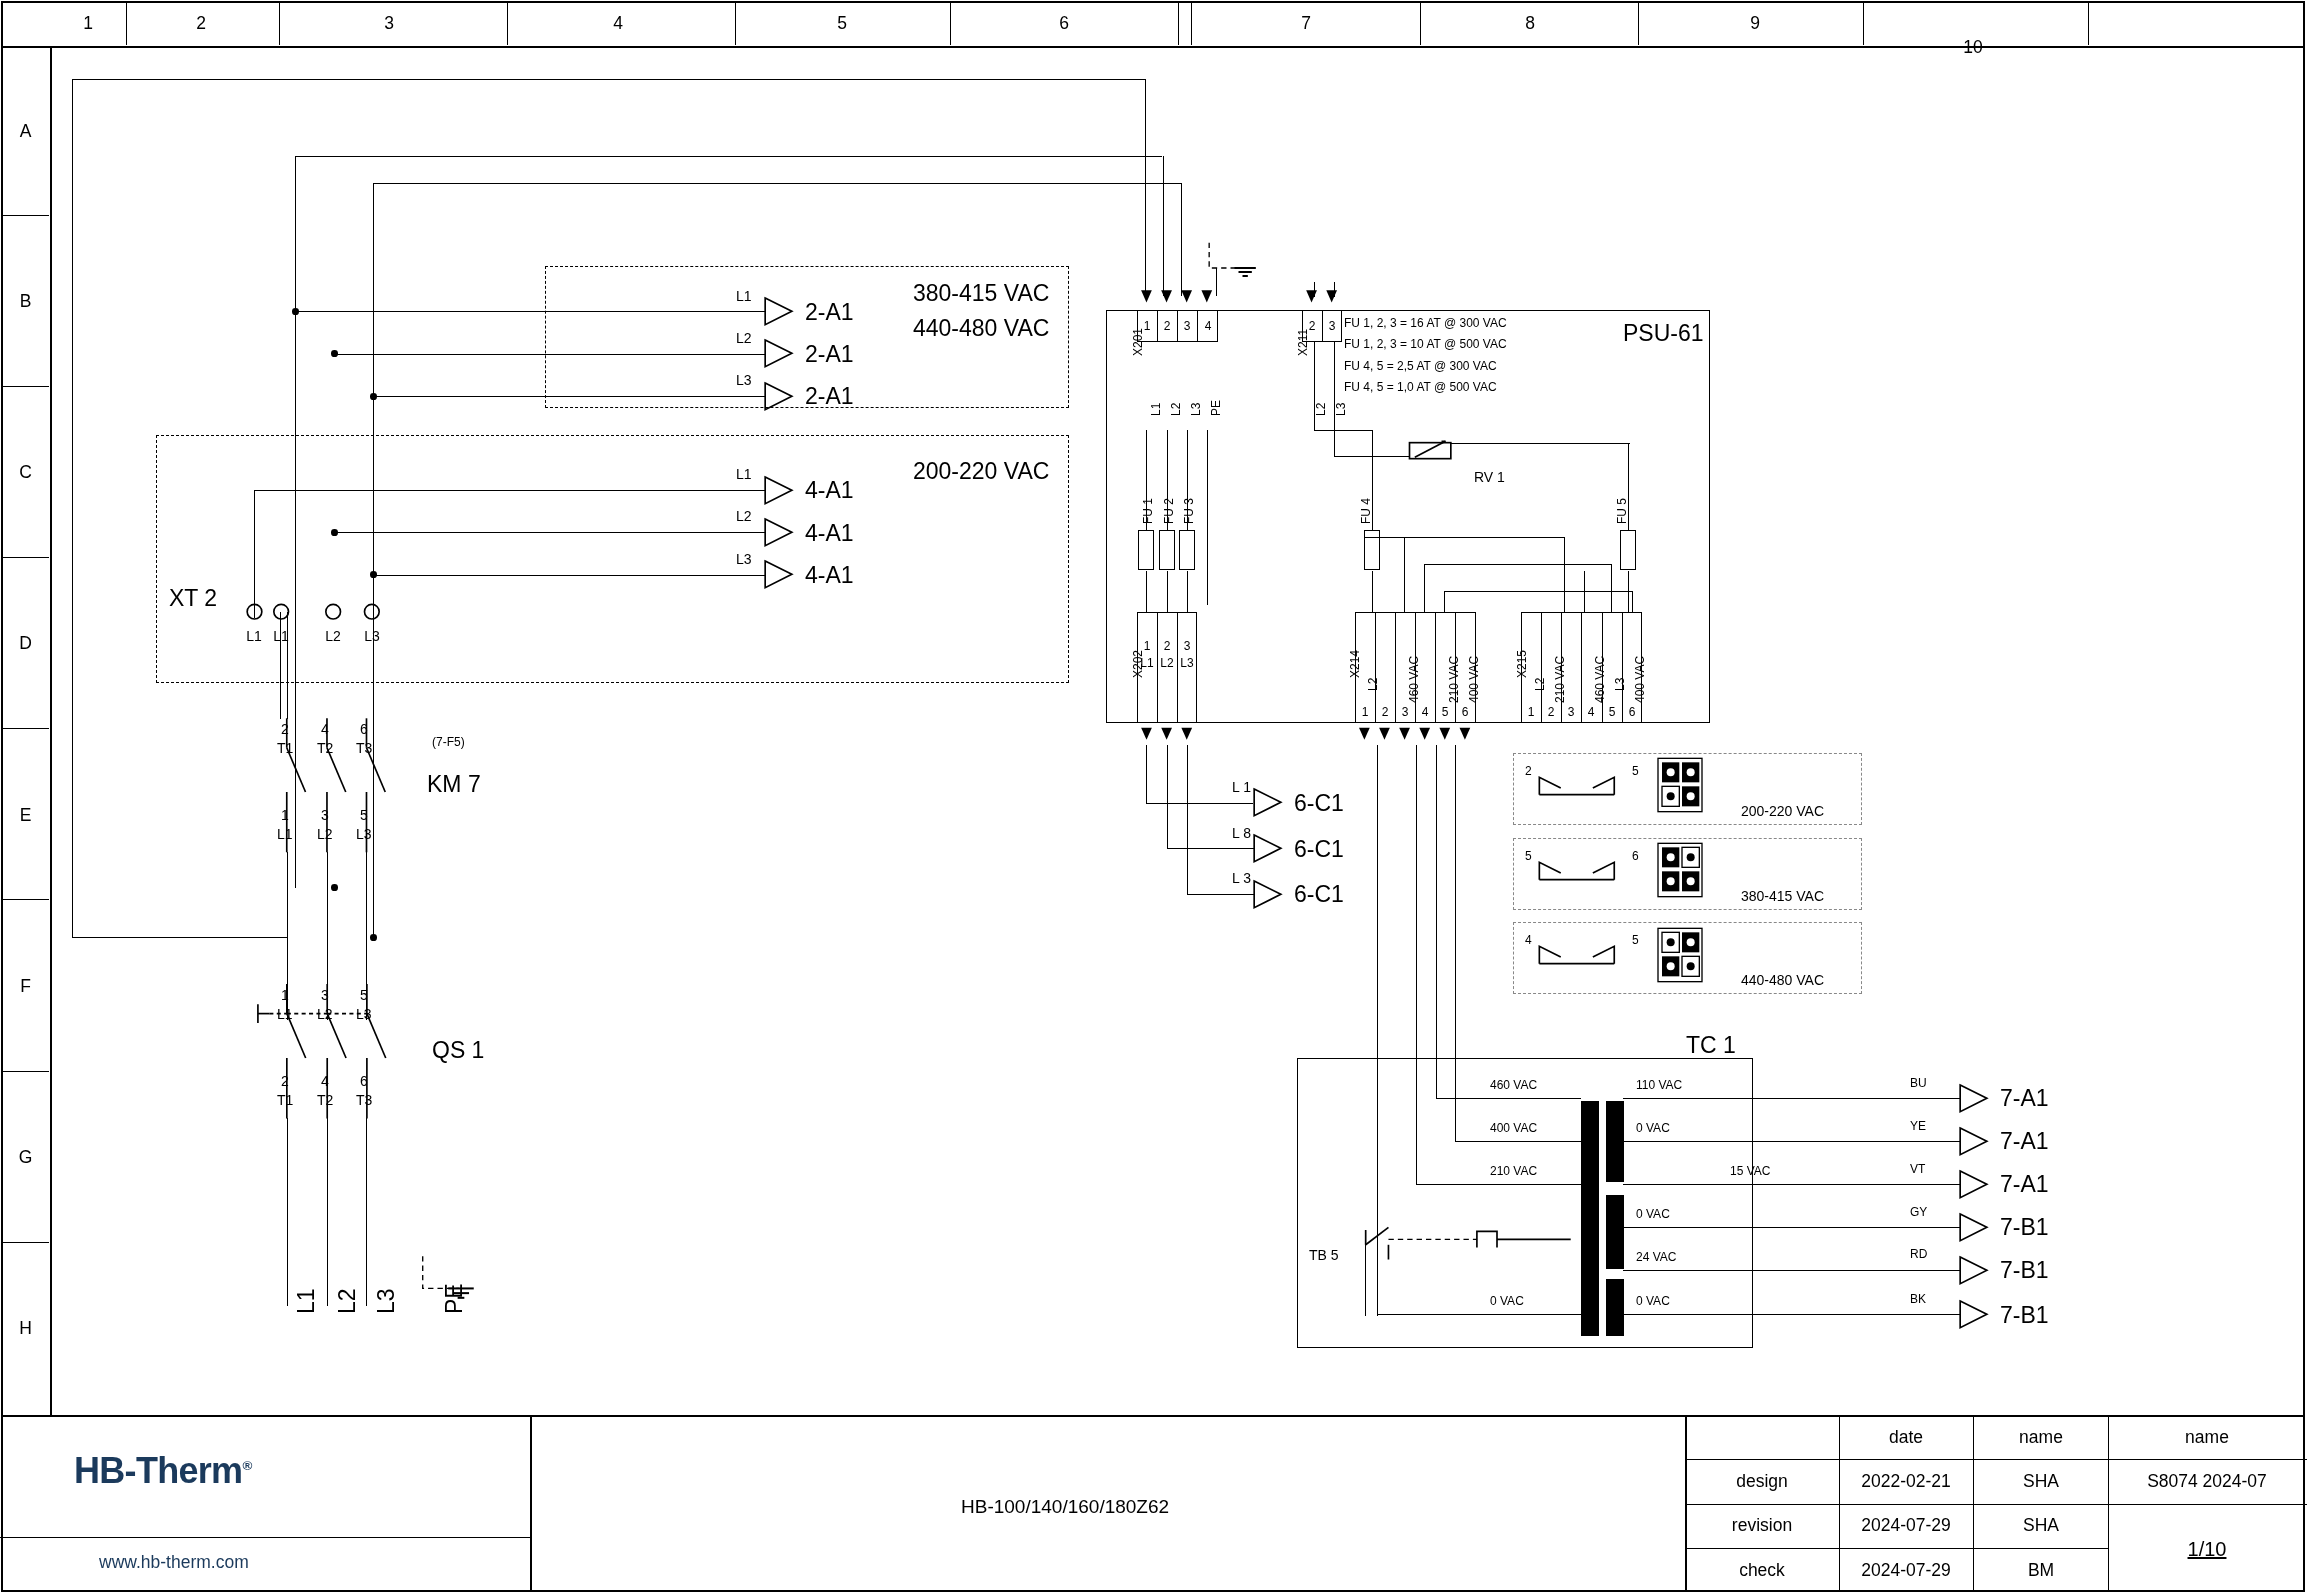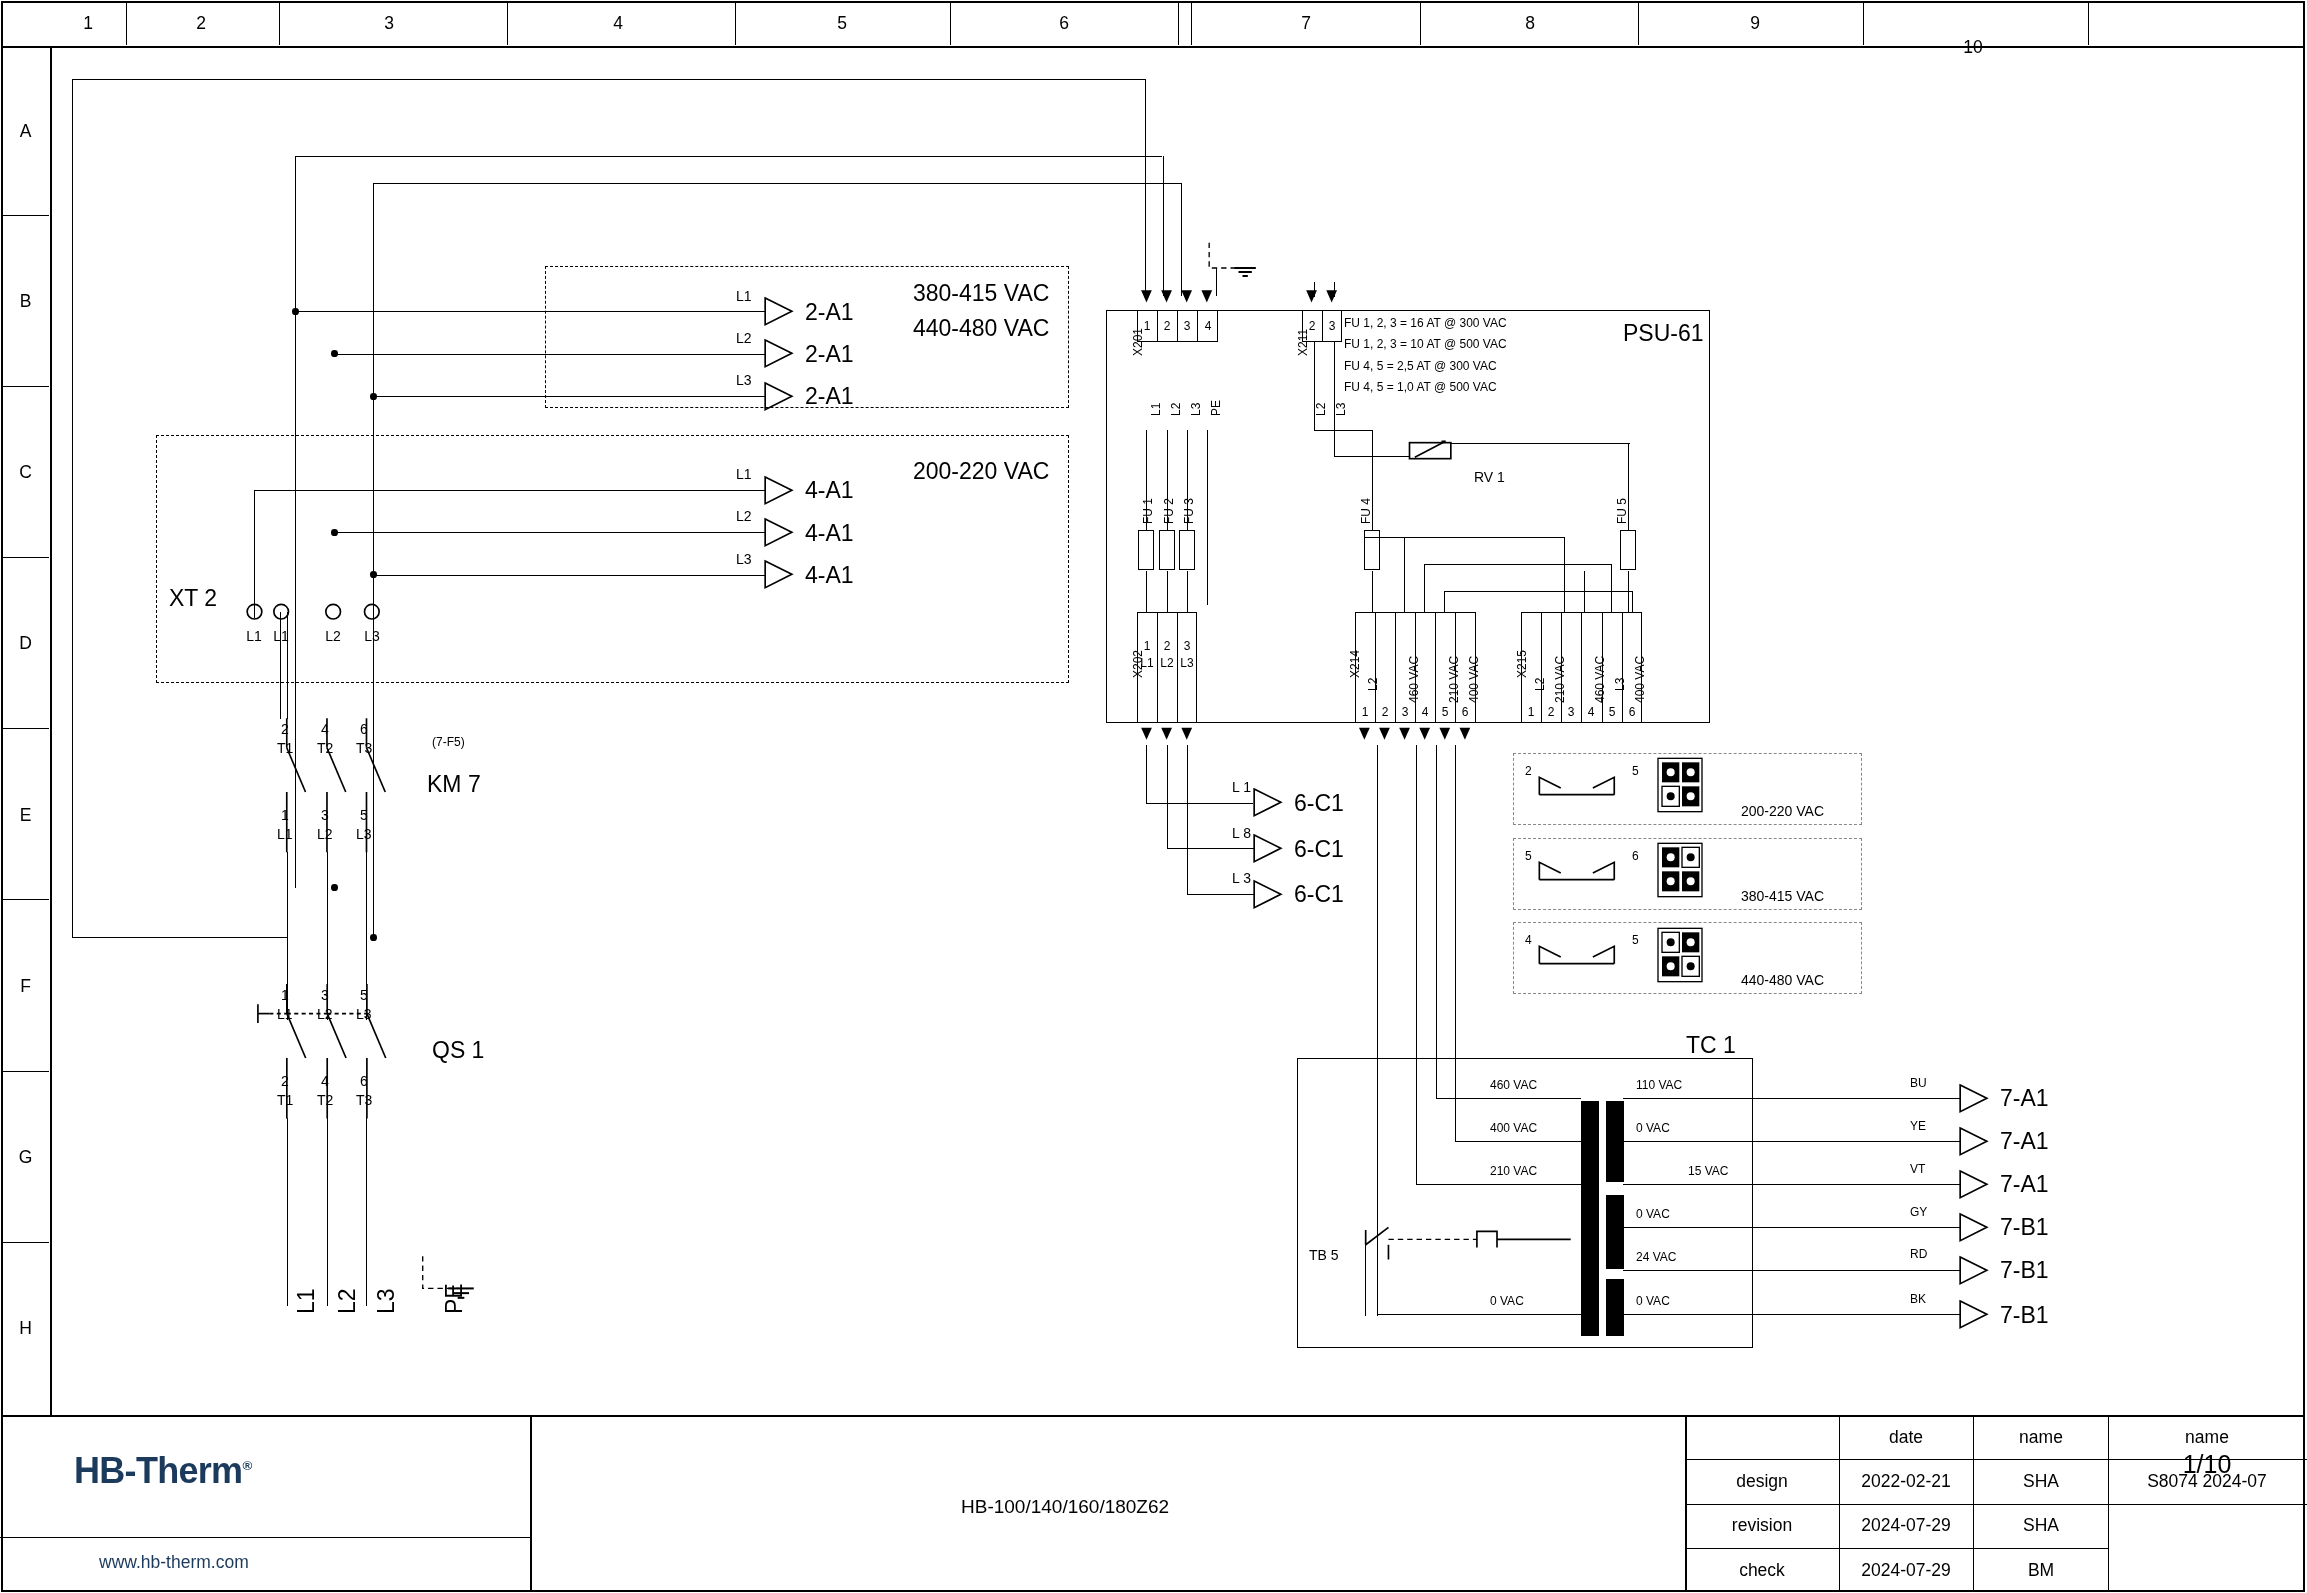--- a/index.html
+++ b/index.html
@@ -538,21 +538,21 @@
 
   <div class="ln h" style="left:1623px;top:1141px;width:337px;"></div>
   <div class="txt xs" style="left:1636px;top:1122px;">0 VAC</div>
   <div class="txt xs" style="left:1910px;top:1120px;">YE</div>
   <svg style="left:1960px;top:1128px;width:31px;height:28px;" viewBox="0 0 46 42" width="31" height="28">
       <polygon points="0,0 40,20 0,40" fill="none" stroke="#000" stroke-width="2.5"></polygon>
     </svg>
   <div class="txt big" style="left:2000px;top:1130px;">7-A1</div>
 
   <div class="ln h" style="left:1623px;top:1184px;width:337px;"></div>
-  <div class="txt xs" style="left:1688px;top:1165px;">15 VAC</div>
+  <div class="txt xs" style="left:1730px;top:1165px;">15 VAC</div>
   <div class="txt xs" style="left:1910px;top:1163px;">VT</div>
   <svg style="left:1960px;top:1171px;width:31px;height:28px;" viewBox="0 0 46 42" width="31" height="28">
       <polygon points="0,0 40,20 0,40" fill="none" stroke="#000" stroke-width="2.5"></polygon>
     </svg>
   <div class="txt big" style="left:2000px;top:1173px;">7-A1</div>
 
   <div class="ln h" style="left:1623px;top:1227px;width:337px;"></div>
   <div class="txt xs" style="left:1636px;top:1208px;">0 VAC</div>
   <div class="txt xs" style="left:1910px;top:1206px;">GY</div>
   <svg style="left:1960px;top:1214px;width:31px;height:28px;" viewBox="0 0 46 42" width="31" height="28">
@@ -604,16 +604,16 @@
   <div class="txt ctr" style="left:2207px;top:1482px;">S8074 2024-07</div>
 
   <div class="txt ctr" style="left:1762px;top:1526px;">revision</div>
   <div class="txt ctr" style="left:1906px;top:1526px;">2024-07-29</div>
   <div class="txt ctr" style="left:2041px;top:1526px;">SHA</div>
 
   <div class="txt ctr" style="left:1762px;top:1571px;">check</div>
   <div class="txt ctr" style="left:1906px;top:1571px;">2024-07-29</div>
   <div class="txt ctr" style="left:2041px;top:1571px;">BM</div>
 
-  <div class="txt ctr" style="left:2207px;top:1464px;font-size:25px;">1/10</div>
+  <div class="txt ctr" style="left:2207px;top:1549px;font-size:20px;text-decoration:underline;">1/10</div>
 
 </div>
 
 
 </body></html>

